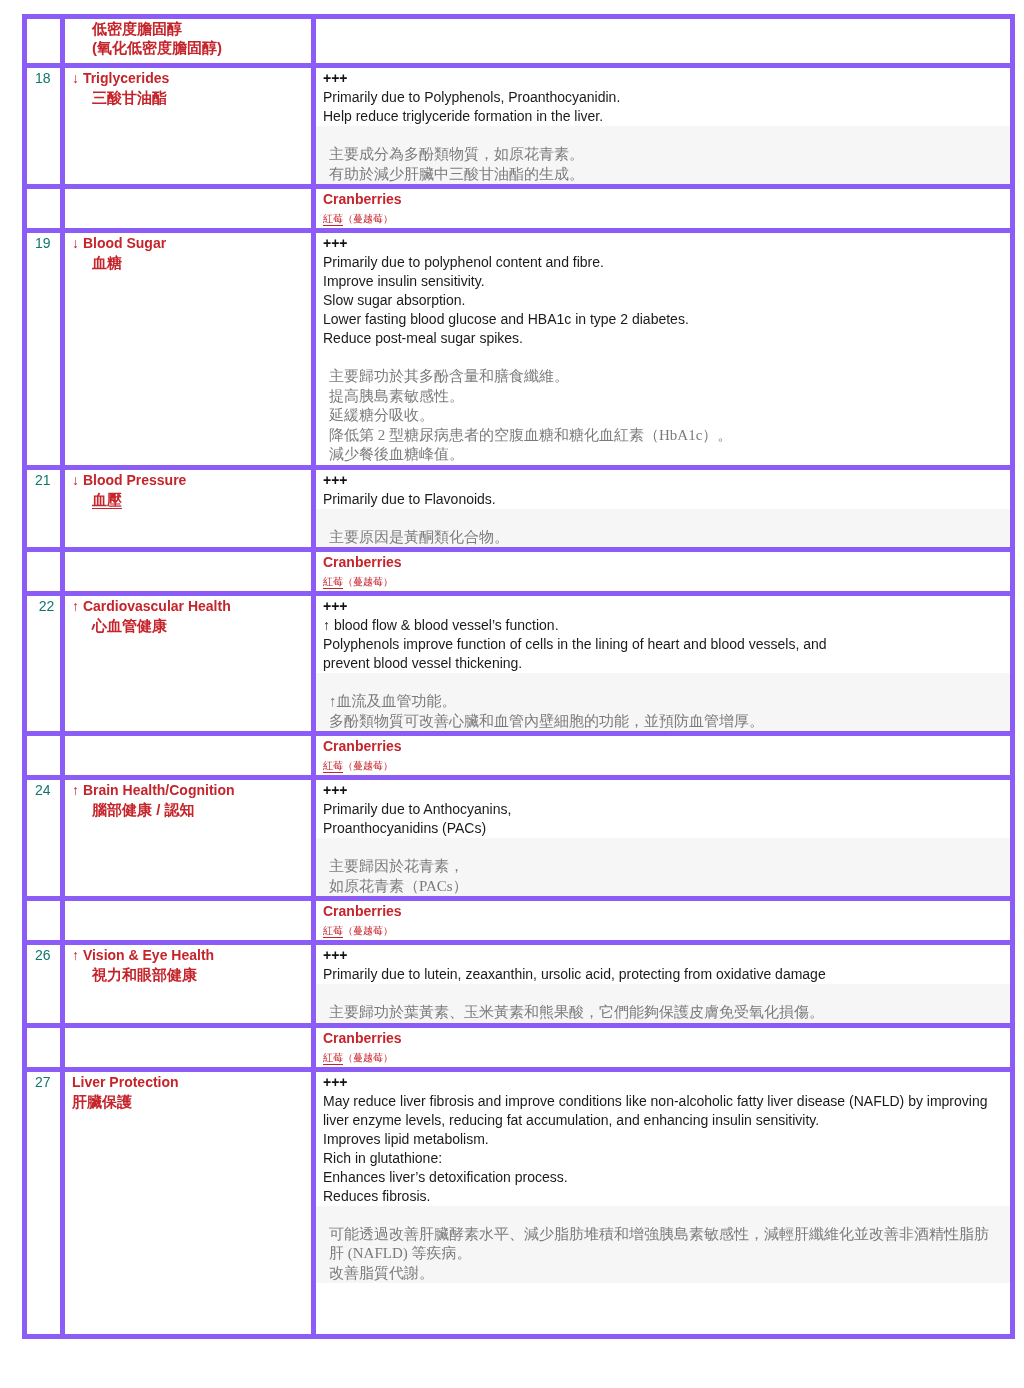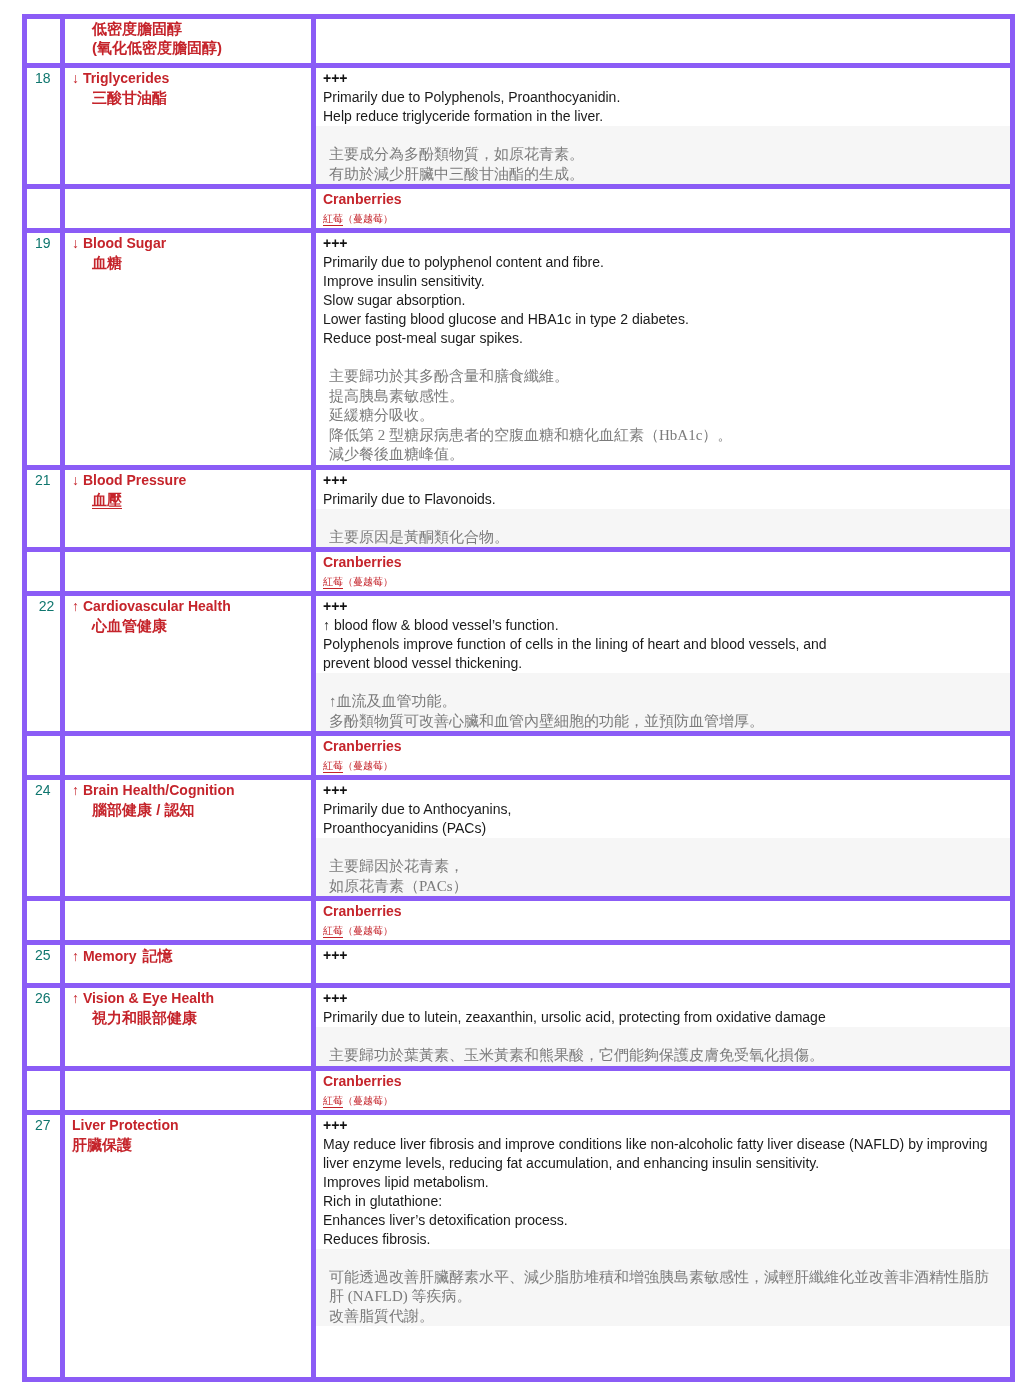--- a/index.html
+++ b/index.html
@@ -216,31 +216,20 @@
         </tr>
         <tr class="row-source">
           <td class="cell-num" style="height: 38px;"></td>
           <td class="cell-title"></td>
           <td class="cell-detail">
             <div class="src-en line">Cranberries</div>
             <div class="src-zh line"><span class="uline">紅莓</span><span>（蔓越莓）</span></div>
           </td>
         </tr>
         <tr class="row-benefit">
-          <td class="cell-num" style="height: 38px;">
-            <div class="num line">25</div>
-          </td>
-          <td class="cell-title">
-            <div class="t-en line">↑ Memory<span class="t-zh-inline">記憶</span></div>
-          </td>
-          <td class="cell-detail">
-            <div class="rating line">+++</div>
-          </td>
-        </tr>
-        <tr class="row-benefit">
           <td class="cell-num" style="height: 71px;">
             <div class="num line">26</div>
           </td>
           <td class="cell-title">
             <div class="t-en line">↑ Vision &amp; Eye Health</div>
             <div class="t-zh line indent">視力和眼部健康</div>
           </td>
           <td class="cell-detail">
             <div class="rating line">+++</div>
             <div class="en-line line">Primarily due to lutein, zeaxanthin, ursolic acid, protecting from oxidative damage</div>

